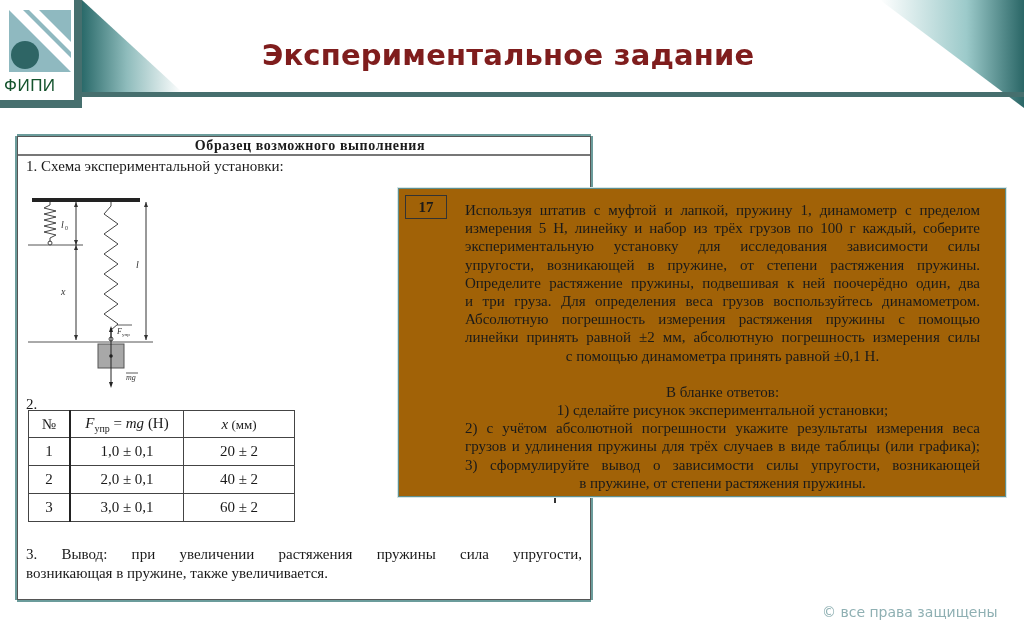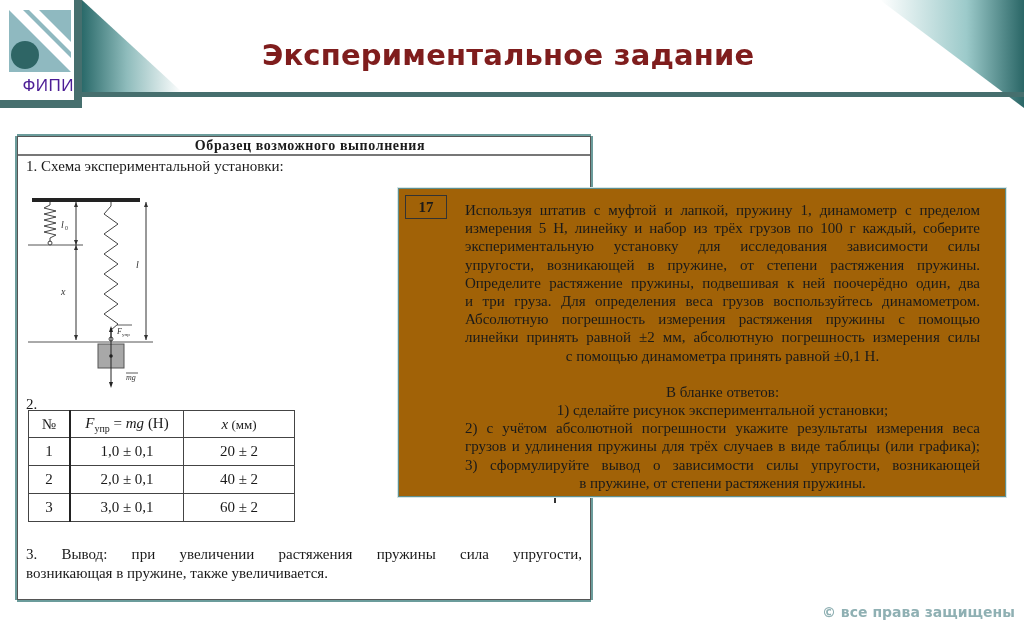--- a/index.html
+++ b/index.html
@@ -26,22 +26,22 @@
     }
     .logo {
       position: absolute; left: 0; top: 0; width: 82px; height: 108px;
       background: #ffffff;
       border-right: 8px solid #466f6e;
       border-bottom: 8px solid #466f6e;
       box-sizing: border-box;
     }
     .logo-mark { position: absolute; left: 9px; top: 10px; width: 62px; height: 62px; }
     .logo-text {
-      position: absolute; left: 4px; top: 76px; width: 70px; text-align: right;
-      font-family: "Liberation Sans", sans-serif; font-size: 17px; color: #4c1d95;
+      position: absolute; left: 4px; top: 76px; width: 70px; text-align: left;
+      font-family: "Liberation Sans", sans-serif; font-size: 17px; color: #14532d;
       letter-spacing: 0.5px;
     }
     .page-title {
       position: absolute; left: 262px; top: 38px;
       font-family: "DejaVu Sans", sans-serif; font-weight: bold; font-size: 29px;
       color: #7f1d1d; letter-spacing: 0.2px;
     }
     
     .sample-panel {
       position: absolute; left: 17px; top: 136px; width: 572px; height: 462px;
@@ -95,21 +95,21 @@
     }
     .task-text p { margin: 8px; text-align: justify; }
     .task-text p.gap { margin-top: 18px; }
     .task-text .jl { display: block; text-align: justify; text-align-last: justify; }
     .task-text .ll { display: block; text-align: center; }
     .connector {
       position: absolute; left: 554px; top: 495px; width: 2px; height: 8px; background: #333;
     }
     .copyright {
       position: absolute; left: 822px; top: 604px;
-      font-family: "DejaVu Sans", sans-serif; font-weight: bold; font-size: 14px;
+      font-family: "DejaVu Sans", sans-serif; font-weight: normal; font-size: 14px;
       color: #8fb0b3;
     }
   </style>
 </head>
 <body>
 
 <div class="hdr-tri-left"></div>
 <div class="hdr-tri-right"></div>
 <div class="hdr-bar"></div>
 <div class="logo">

